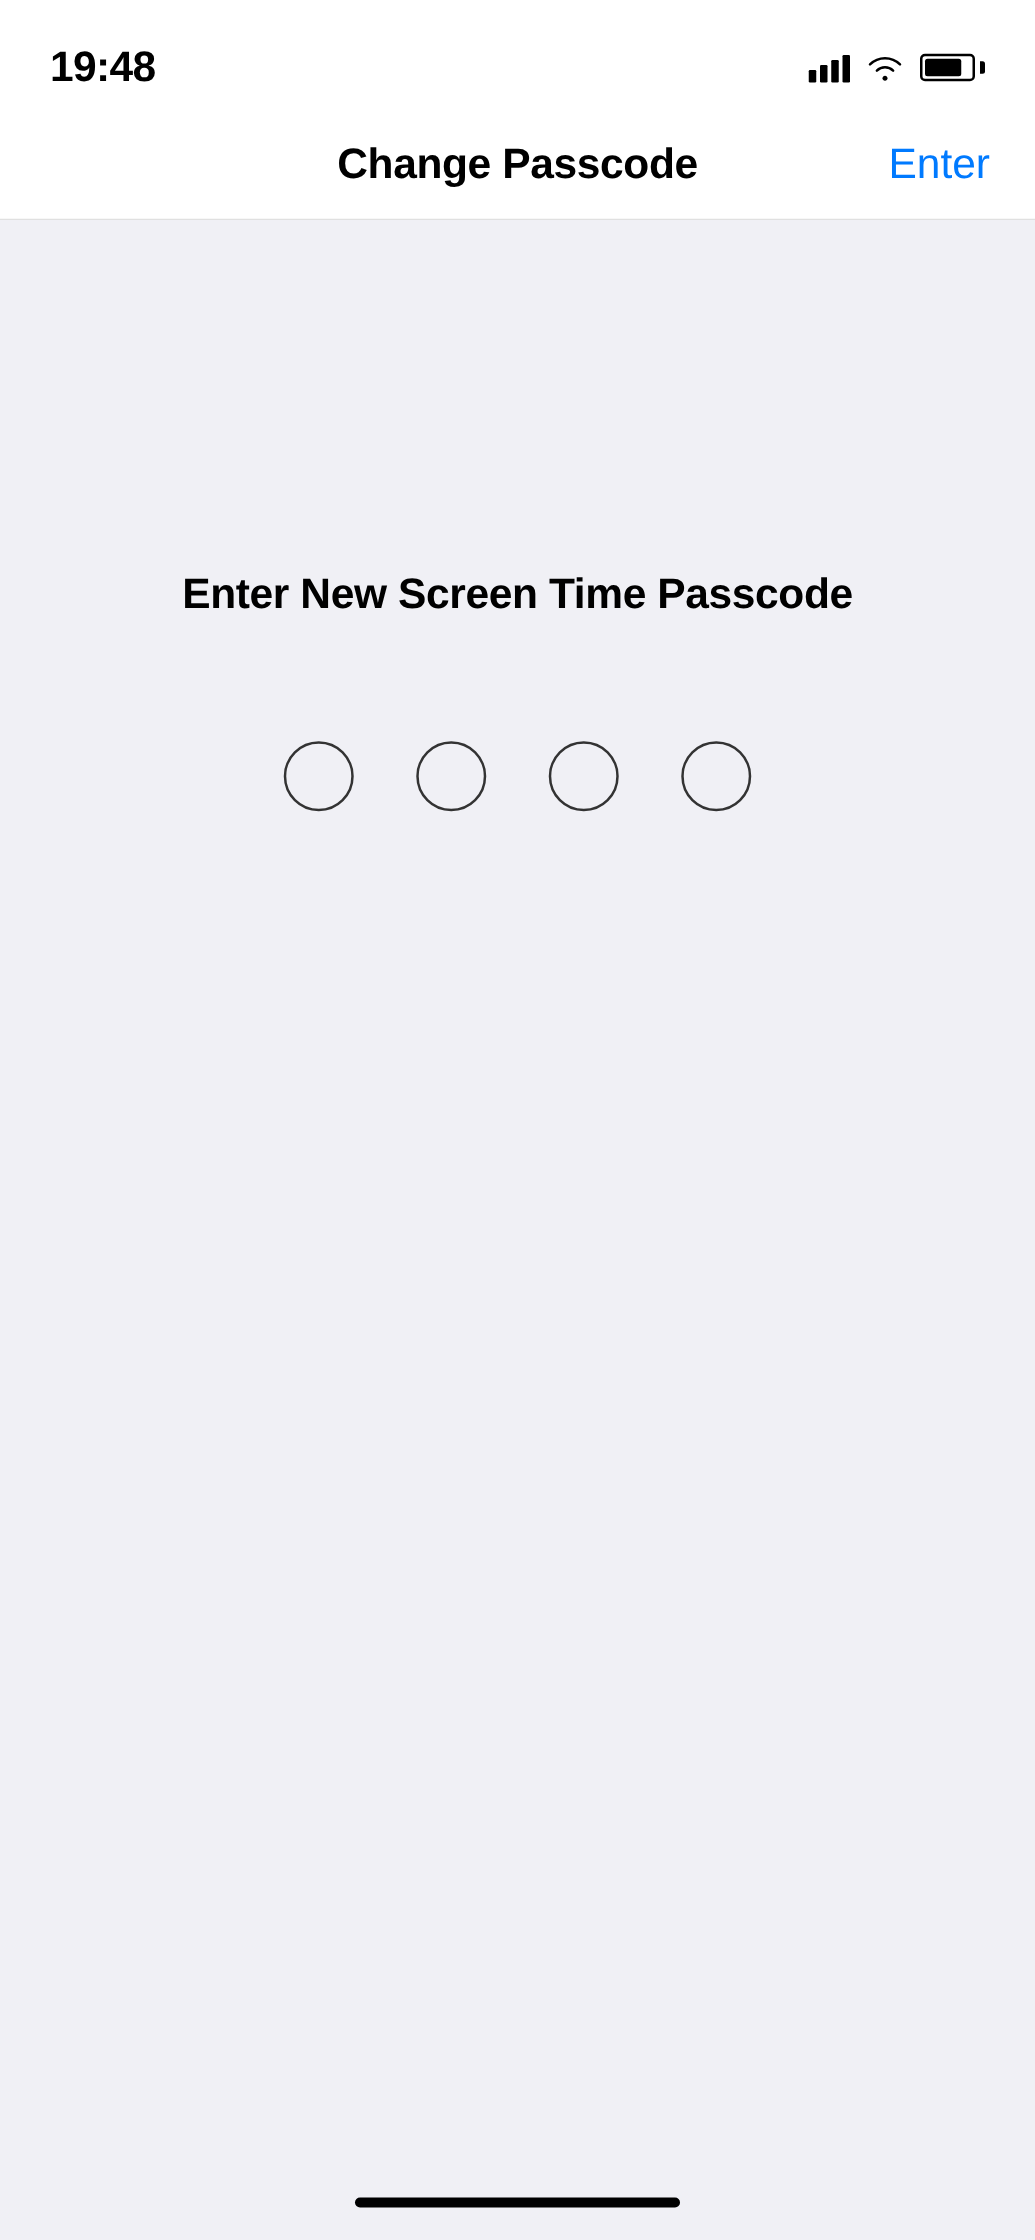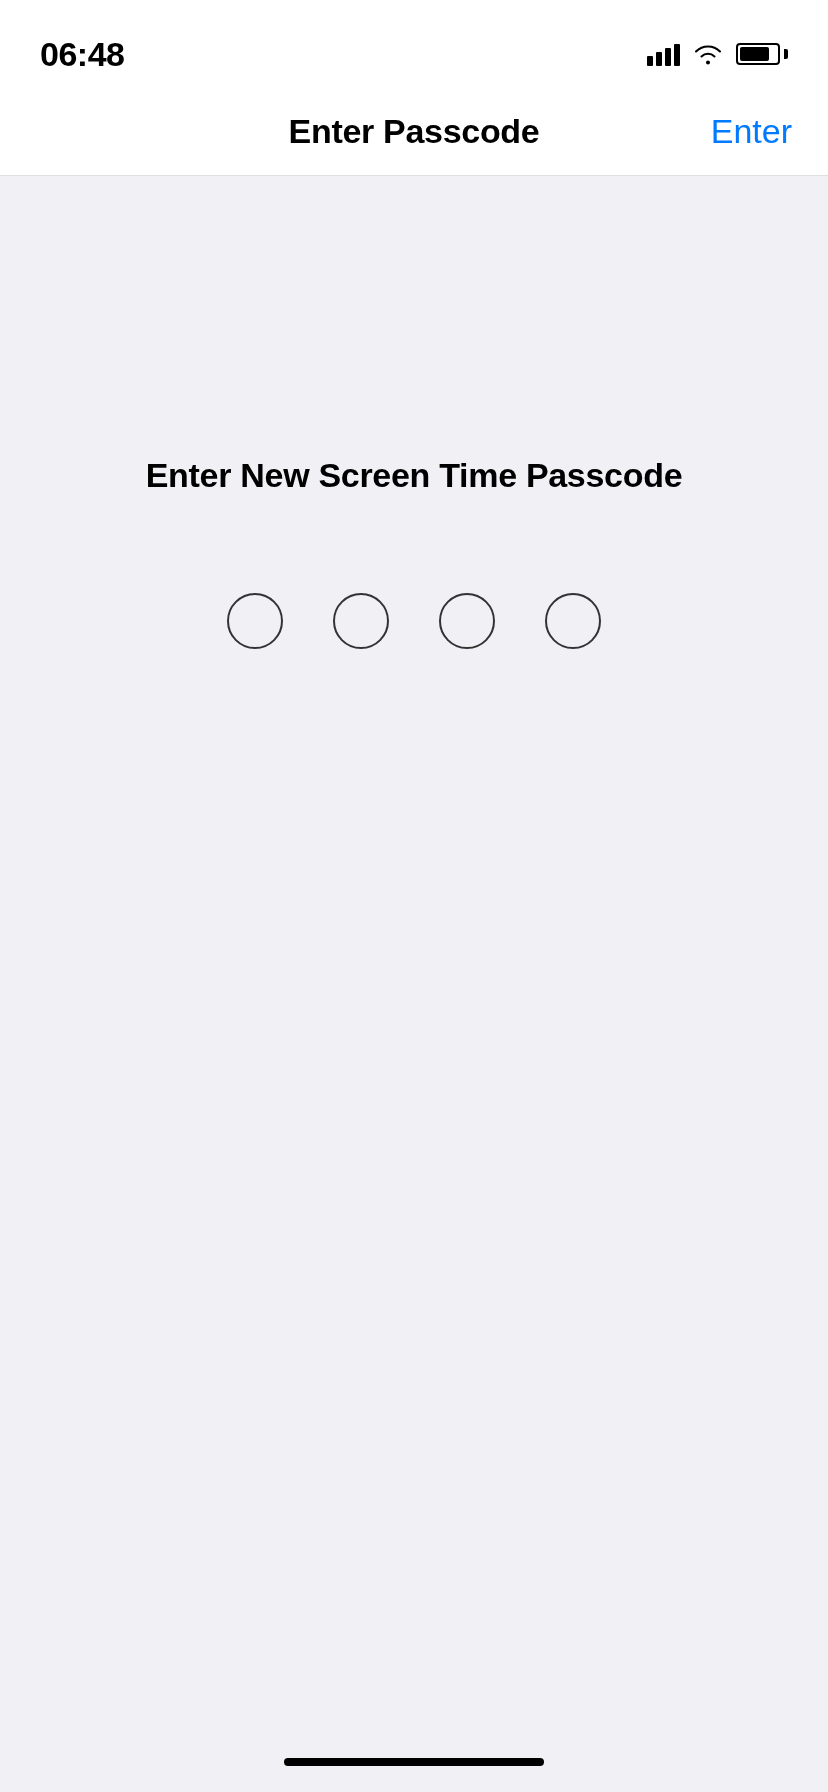--- a/index.html
+++ b/index.html
@@ -162,21 +162,21 @@
       width: 260px;
       height: 8px;
       background: #000000;
       border-radius: 4px;
     }
   </style>
 </head>
 <body>
 
 <div class="status-bar">
-  <span class="status-time">06:48</span>
+  <span class="status-time">19:48</span>
   <div class="status-icons">
 
     <div class="signal-icon">
       <div style="width:6px;height:10px;background:#000;border-radius:1px;"></div>
       <div style="width:6px;height:14px;background:#000;border-radius:1px;"></div>
       <div style="width:6px;height:18px;background:#000;border-radius:1px;"></div>
       <div style="width:6px;height:22px;background:#000;border-radius:1px;"></div>
     </div>
 
     <svg class="wifi-icon" viewBox="0 0 28 22" fill="none" xmlns="http://www.w3.org/2000/svg">
@@ -188,21 +188,21 @@
     <div class="battery-icon">
       <div class="battery-body">
         <div class="battery-fill"></div>
       </div>
       <div class="battery-tip"></div>
     </div>
   </div>
 </div>
 
 <div class="nav-bar">
-  <span class="nav-title">Enter Passcode</span>
+  <span class="nav-title">Change Passcode</span>
   <span class="nav-cancel">Enter</span>
 </div>
 
 <div class="main-content">
   <div class="passcode-prompt">Enter New Screen Time Passcode</div>
   <div class="passcode-dots">
     <div class="passcode-dot"></div>
     <div class="passcode-dot"></div>
     <div class="passcode-dot"></div>
     <div class="passcode-dot"></div>

